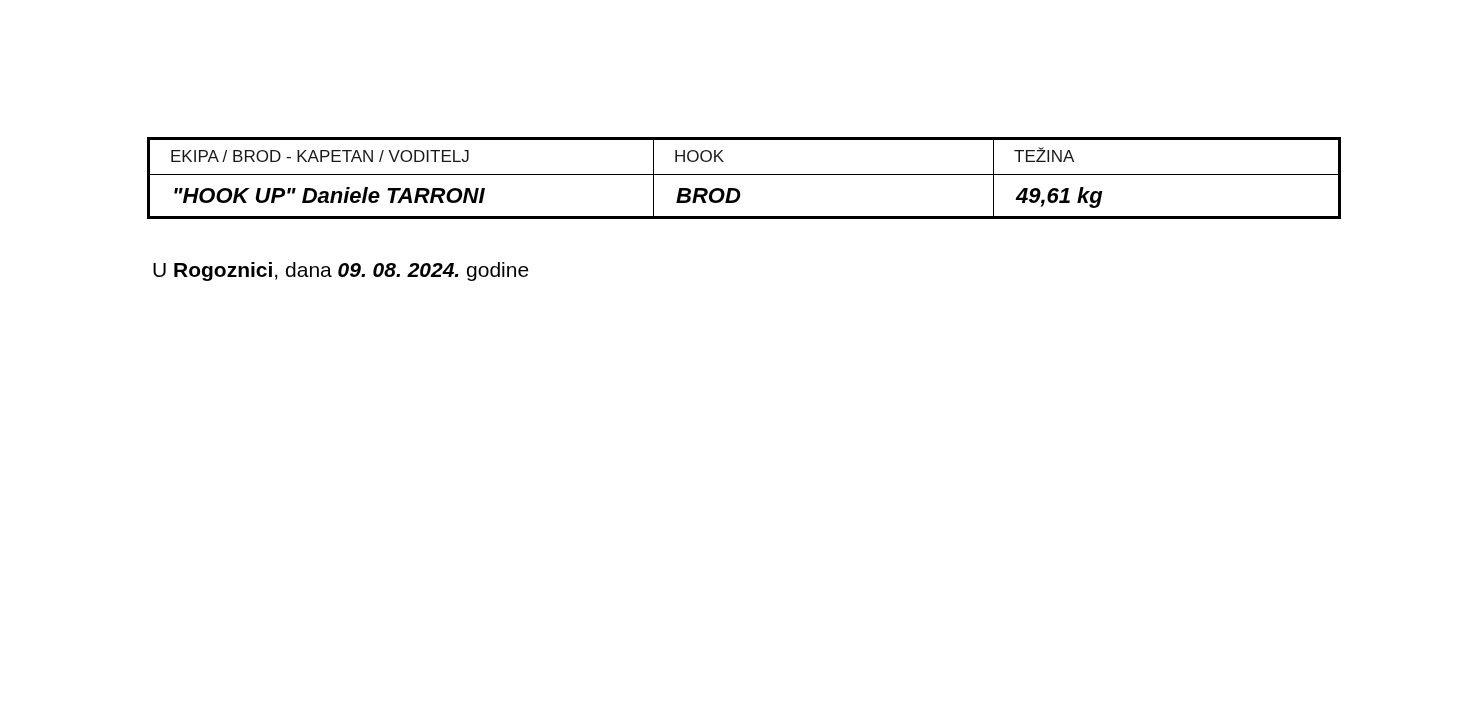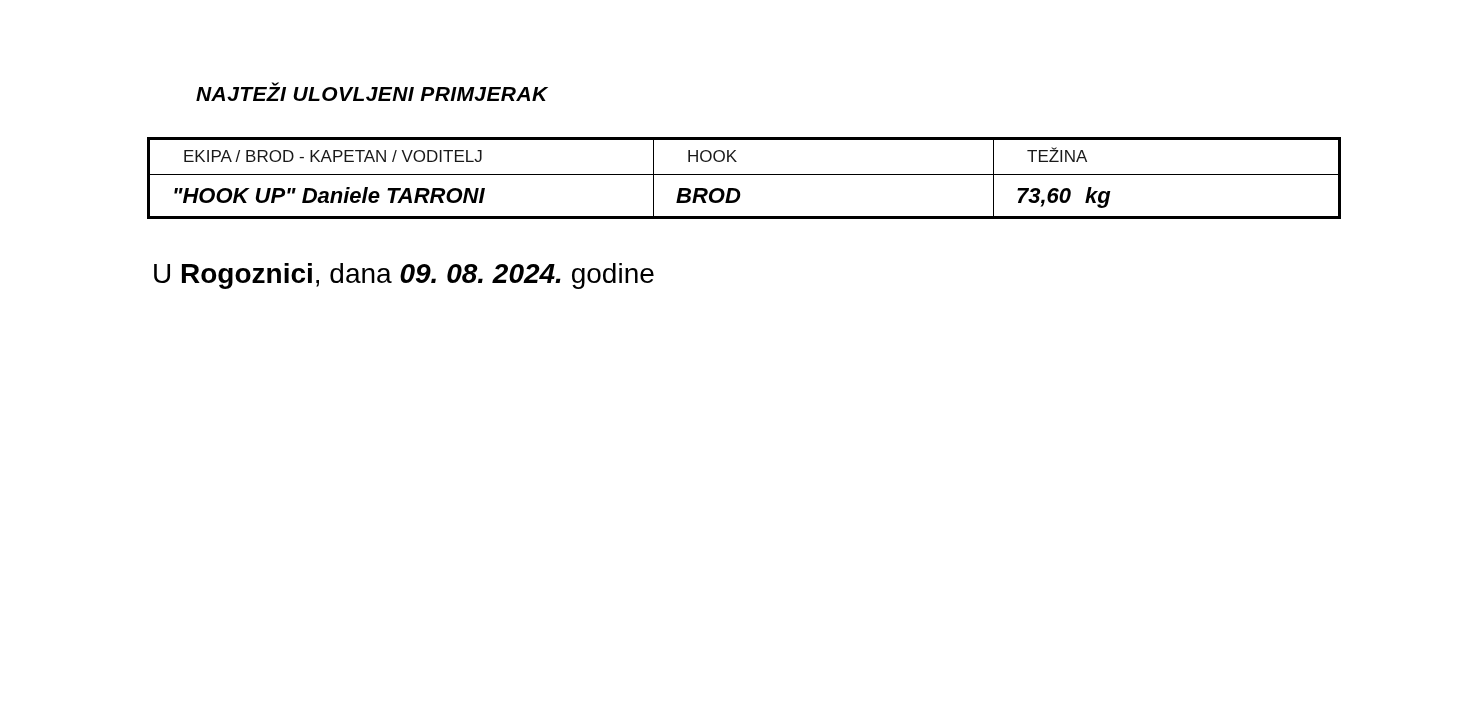--- a/index.html
+++ b/index.html
@@ -52,21 +52,21 @@
 
   .col-team   { width: 504px; }
   .col-kind   { width: 340px; }
   .col-weight { width: 346px; }
 
   .results-table tr.head-row td {
     height: 34px;
     font-size: 17px;
     font-weight: normal;
     font-style: normal;
-    padding-left: 33px;
+    padding-left: 20px;
     color: #1a1a1a;
   }
 
   .results-table tr.data-row td {
     height: 42px;
     font-size: 22px;
     font-weight: bold;
     font-style: italic;
     padding-left: 22px;
   }
@@ -82,60 +82,59 @@
     box-sizing: border-box;
     pointer-events: none;
   }
 
   .weight-cell .num {
     font-weight: bold;
     font-style: italic;
   }
   .weight-cell .unit {
     font-weight: bold;
-    margin-left: 14px;
+    margin-left: 6px;
   }
 
   .place-line {
     position: absolute;
     left: 152px;
     top: 258px;
-    font-size: 28px;
+    font-size: 21px;
     white-space: nowrap;
   }
   .place-line .lead { font-weight: normal; }
   .place-line .city { font-weight: bold; }
   .place-line .dana { font-weight: normal; }
   .place-line .date { font-weight: bold; font-style: italic; }
   .place-line .year-word { font-weight: normal; }
 </style>
 </head>
 <body>
 
 <div class="page">
 
-  <div class="section-title">NAJTEŽI ULOVLJENI PRIMJERAK</div>
 
   <table class="results-table">
     <colgroup>
       <col class="col-team">
       <col class="col-kind">
       <col class="col-weight">
     </colgroup>
     <tbody>
       <tr class="head-row">
         <td>EKIPA / BROD - KAPETAN / VODITELJ</td>
         <td>HOOK</td>
         <td>TEŽINA</td>
       </tr>
       <tr class="data-row">
         <td>"HOOK UP"  Daniele TARRONI</td>
         <td>BROD</td>
         <td class="weight-cell">
-          <span class="num">73,60</span><span class="unit">kg</span>
+          <span class="num">49,61</span><span class="unit">kg</span>
         </td>
       </tr>
     </tbody>
   </table>
 
   <div class="table-frame"></div>
 
   <div class="place-line">
     <span class="lead">U</span>
     <span class="city">Rogoznici</span><span class="lead">,</span>

